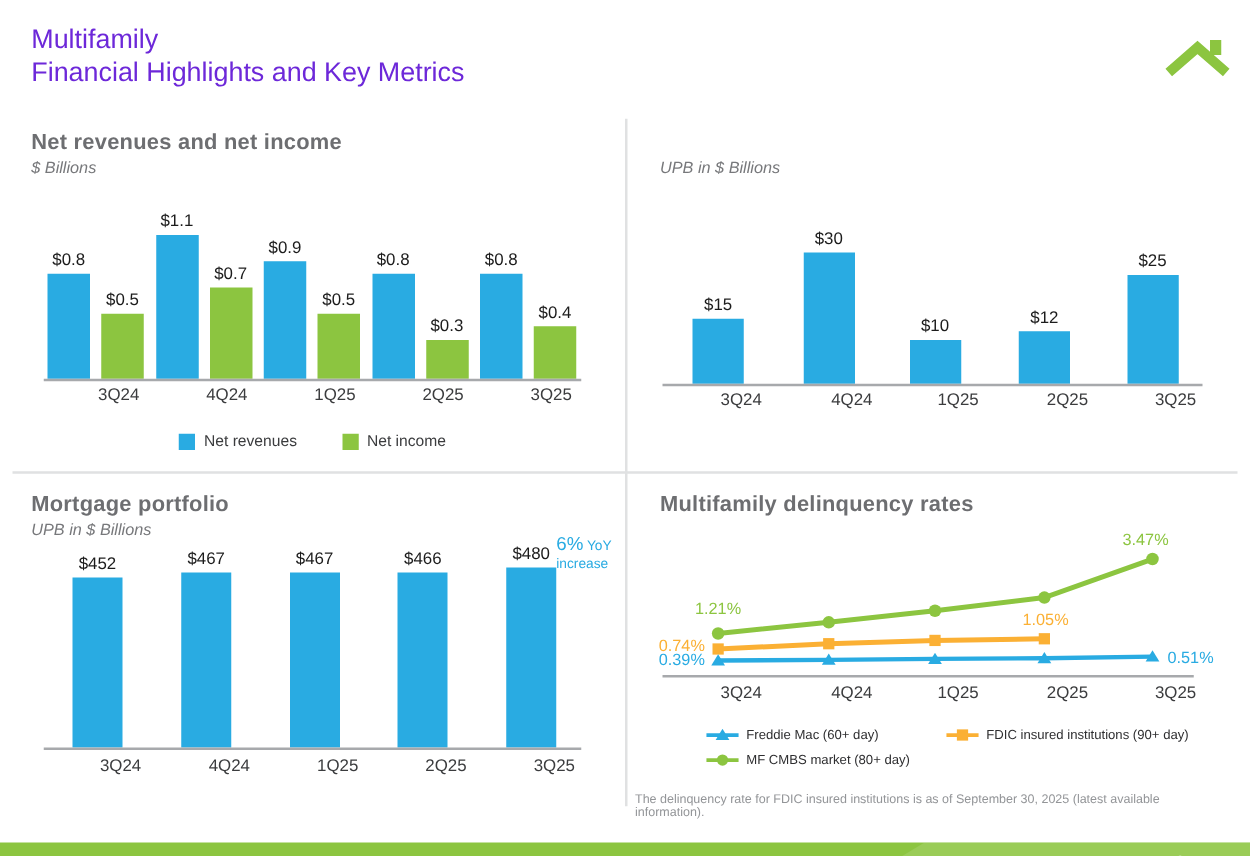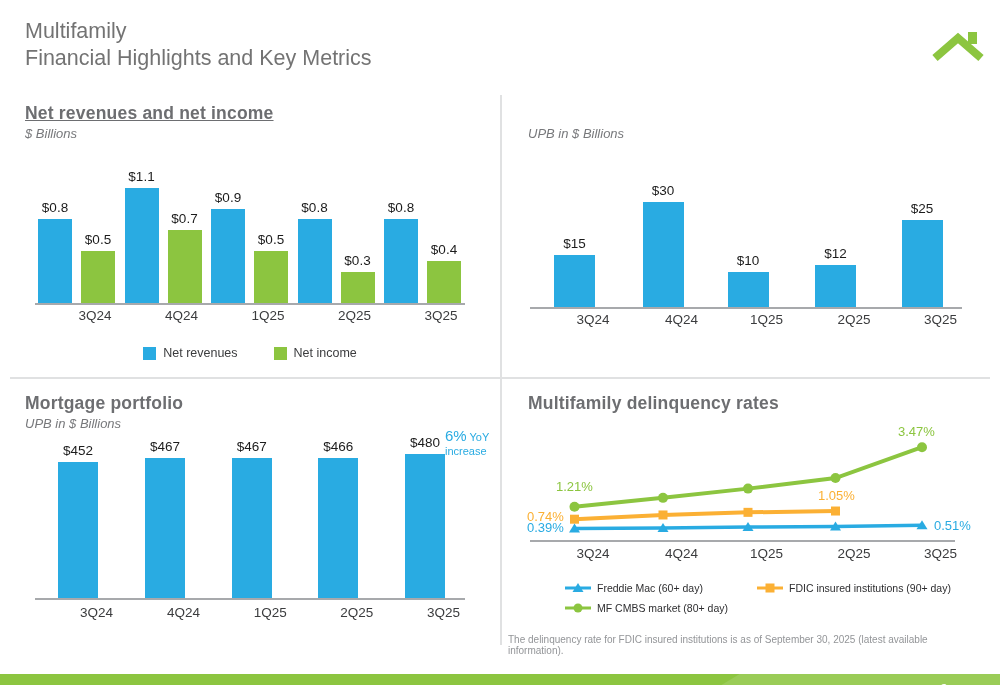--- a/index.html
+++ b/index.html
@@ -1,18 +1,18 @@
 <!DOCTYPE html>
 <html><head>
 <meta charset="utf-8">
 <style>
   html,body{margin:0;padding:0;background:#e8e8e8;}
   .slide{position:relative;width:1000px;height:685px;background:#ffffff;overflow:hidden;
          font-family:"Liberation Sans","DejaVu Sans",sans-serif;}
-  .title{position:absolute;left:25px;top:18px;font-size:21.5px;line-height:27px;color:#737373;}
+  .title{position:absolute;left:25px;top:18px;font-size:21.5px;line-height:27px;color:#6d28d9;}
   .logo{position:absolute;left:928px;top:25px;}
   .divider-v{position:absolute;left:500px;top:95px;width:2px;height:550px;background:#E0E1E2;}
   .divider-h{position:absolute;left:10px;top:377px;width:980px;height:2px;background:#E0E1E2;}
   .chart-title{position:absolute;font-size:17.5px;font-weight:bold;color:#6D6E71;letter-spacing:.2px;}
   .chart-subtitle{position:absolute;font-size:13px;font-style:italic;color:#77787B;}
   .plot{position:absolute;}
   .bar{position:absolute;bottom:0;}
   .vlabel{position:absolute;width:70px;text-align:center;font-size:13.5px;color:#1c1c1c;}
   .axis{position:absolute;height:2px;background:#A7A9AC;}
   .cats{position:absolute;height:18px;}
@@ -43,21 +43,21 @@
     <div>Financial Highlights and Key Metrics</div>
   </div>
   <svg class="logo" width="60" height="45" viewBox="0 0 60 45">
     <rect x="40" y="7" width="9" height="12" style="fill: rgb(140, 197, 64);"></rect>
     <polyline points="7,33 30,13 53,33" fill="none" stroke-width="8" style="stroke: rgb(140, 197, 64);"></polyline>
   </svg>
 
   <div class="divider-v"></div>
   <div class="divider-h"></div>
 
-  <div class="chart-title" style="left:25px;top:103px;text-decoration:underline;">Net revenues and net income</div>
+  <div class="chart-title" style="left:25px;top:103px;">Net revenues and net income</div>
   <div class="chart-subtitle" style="left:25px;top:126px;">$ Billions</div>
   <div class="plot" id="plot-netrev" style="left:35px;top:186px;width:430px;height:117px;">
       <div class="bar" style="left: 3px; width: 34px; height: 84px; background: rgb(41, 171, 226);"></div>
       <div class="vlabel" style="left: -15px; bottom: 88px;">$0.8</div>
       <div class="bar" style="left: 89.5px; width: 34px; height: 115.5px; background: rgb(41, 171, 226);"></div>
       <div class="vlabel" style="left: 71.5px; bottom: 119.5px;">$1.1</div>
       <div class="bar" style="left: 176px; width: 34px; height: 94.5px; background: rgb(41, 171, 226);"></div>
       <div class="vlabel" style="left: 158px; bottom: 98.5px;">$0.9</div>
       <div class="bar" style="left: 262.5px; width: 34px; height: 84px; background: rgb(41, 171, 226);"></div>
       <div class="vlabel" style="left: 244.5px; bottom: 88px;">$0.8</div>

